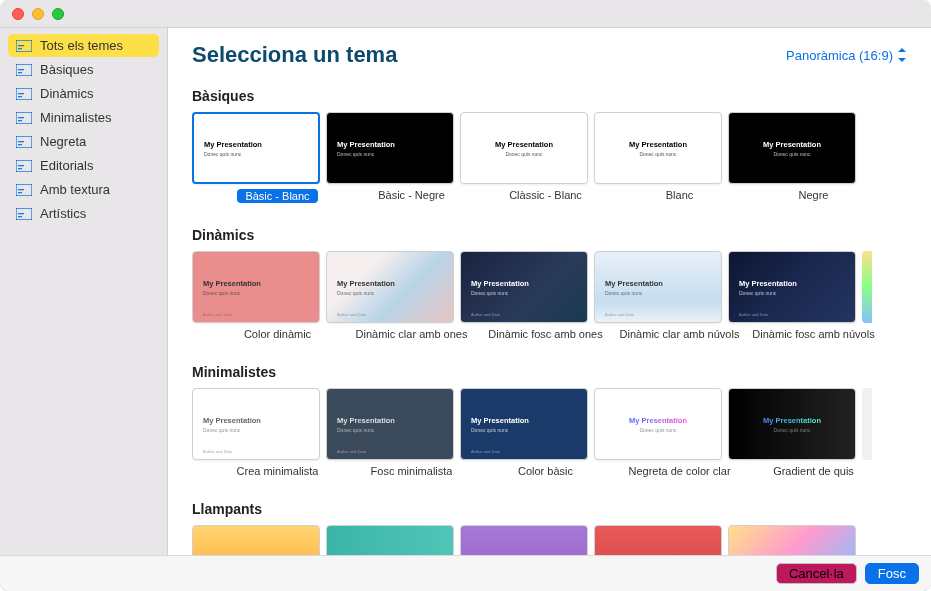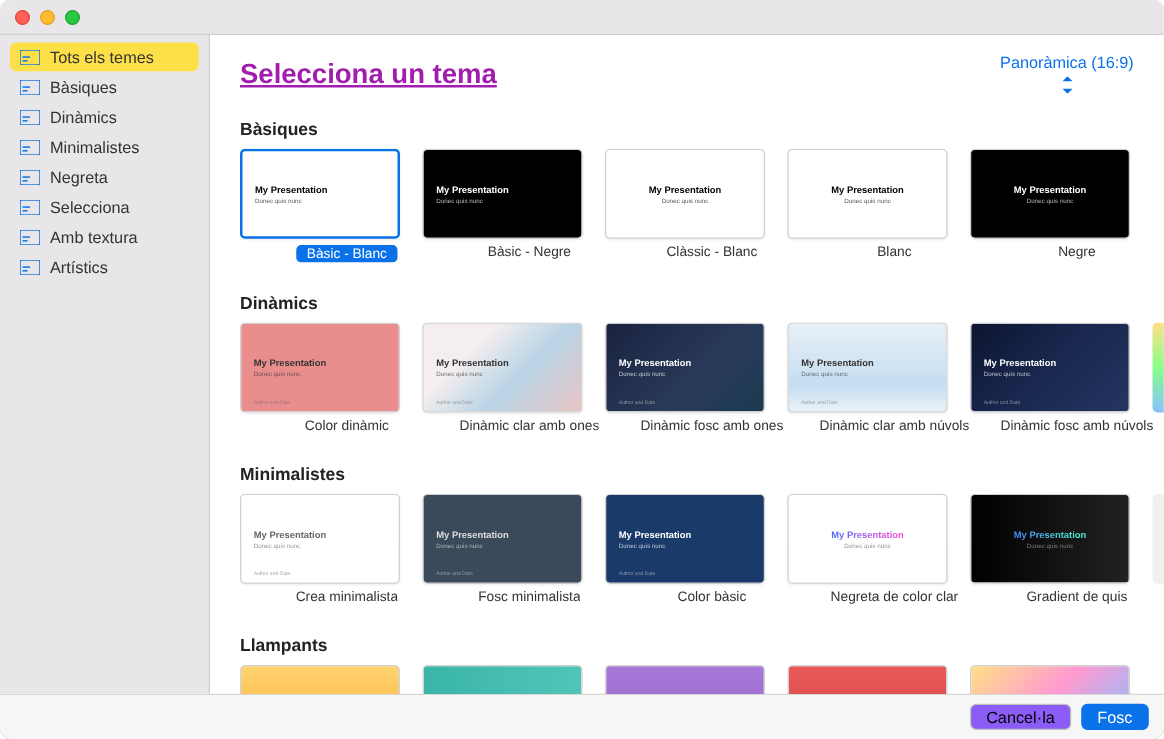--- a/index.html
+++ b/index.html
@@ -11,37 +11,37 @@
 .dot.yellow { background: #febc2e; border: 0.5px solid #e1a128; }
 .dot.green { background: #28c840; border: 0.5px solid #1ba230; }
 .main { display: flex; height: 527px; }
 .sidebar { width: 168px; background: #e8e6e8; border-right: 1px solid #d0d0d0; padding: 6px 8px; }
 .side-item { display: flex; align-items: center; gap: 8px; padding: 4px 8px; border-radius: 5px; font-size: 13px; color: #333; cursor: pointer; margin-bottom: 1px; }
 .side-item.selected { background: #fde047; }
 .side-icon { width: 16px; height: 14px; display: flex; align-items: center; justify-content: center; }
 .side-icon svg { fill: #1f7ae0; }
 .content { flex: 1; overflow-y: auto; overflow-x: hidden; padding: 14px 0 0 0; position: relative; }
 .content-header { display: flex; justify-content: space-between; align-items: center; padding: 0 24px 6px 24px; }
-.page-title { font-size: 22px; font-weight: 700; color: #a21caf; text-decoration: underline; }
-.aspect-picker { display: flex; align-items: center; gap: 4px; color: #0a72e8; font-size: 13px; cursor: pointer; flex-direction: column; }
+.page-title { font-size: 22px; font-weight: 700; color: #0c4a6e; }
+.aspect-picker { display: flex; align-items: center; gap: 4px; color: #0a72e8; font-size: 13px; cursor: pointer; }
 .aspect-picker svg { fill: #0a72e8; }
 .section { padding: 0 0 10px 24px; }
 .section-title { font-size: 14px; font-weight: 700; color: #222; margin: 14px 0 8px 0; }
-.thumb-row { display: flex; gap: 18px; overflow: hidden; }
+.thumb-row { display: flex; gap: 6px; overflow: hidden; }
 .thumb-col { display: flex; flex-direction: column; align-items: center; width: 128px; flex-shrink: 0; cursor: pointer; }
 .thumb { width: 128px; height: 72px; border-radius: 4px; border: 1px solid #d0d0d0; overflow: hidden; position: relative; display: flex; flex-direction: column; justify-content: center; padding-left: 10px; box-shadow: 0 1px 2px rgba(0,0,0,0.08); }
 .thumb.selected { border: 2.5px solid #0a72e8; }
 .thumb-label { font-size: 11px; color: #333; margin-top: 5px; text-align: center; max-width: 128px; white-space: nowrap; overflow: hidden; text-overflow: ellipsis; margin-left: 43px; }
 .thumb-label.selected { background: #0a72e8; color: white; padding: 1px 8px; border-radius: 4px; }
 .thumb .ptitle { font-size: 7.5px; font-weight: 700; }
 .thumb .psub { font-size: 5px; margin-top: 2px; opacity: 0.7; }
 .thumb .pauthor { font-size: 4px; position: absolute; bottom: 5px; left: 10px; opacity: 0.6; }
 .thumb.center { align-items: center; padding-left: 0; }
 .footer { height: 36px; border-top: 1px solid #d8d8d8; display: flex; justify-content: flex-end; align-items: center; padding: 0 12px; gap: 8px; background: #f6f6f6; position: absolute; bottom: 0; left: 0; right: 0; }
-.btn { font-size: 13px; padding: 2px 12px; border-radius: 5px; cursor: pointer; border: 1px solid #c0c0c0; background: #8b5cf6; }
+.btn { font-size: 13px; padding: 2px 12px; border-radius: 5px; cursor: pointer; border: 1px solid #c0c0c0; background: #be185d; }
 .btn.primary { background: #0a72e8; color: #fff; border-color: #0a72e8; }
 .strip { height: 52px; border-radius: 4px; border: 1px solid #d0d0d0; width: 128px; flex-shrink: 0; overflow:hidden; position:relative; }
 </style>
 </head>
 <body>
 
 <div class="titlebar">
   <div class="traffic">
     <div class="dot red"></div>
     <div class="dot yellow"></div>
@@ -102,21 +102,21 @@
         <span>Negreta</span>
       </div>
       <div class="side-item">
         <span class="side-icon">
           <svg width="16" height="12" viewBox="0 0 16 12">
             <rect x="0" y="0" width="16" height="12" rx="1.5" fill="none" stroke="#1f7ae0" stroke-width="1.3"></rect>
             <rect x="2" y="5" width="6" height="1.3" fill="#1f7ae0"></rect>
             <rect x="2" y="8" width="4" height="1.3" fill="#1f7ae0"></rect>
           </svg>
         </span>
-        <span>Selecciona</span>
+        <span>Editorials</span>
       </div>
       <div class="side-item">
         <span class="side-icon">
           <svg width="16" height="12" viewBox="0 0 16 12">
             <rect x="0" y="0" width="16" height="12" rx="1.5" fill="none" stroke="#1f7ae0" stroke-width="1.3"></rect>
             <rect x="2" y="5" width="6" height="1.3" fill="#1f7ae0"></rect>
             <rect x="2" y="8" width="4" height="1.3" fill="#1f7ae0"></rect>
           </svg>
         </span>
         <span>Amb textura</span>

